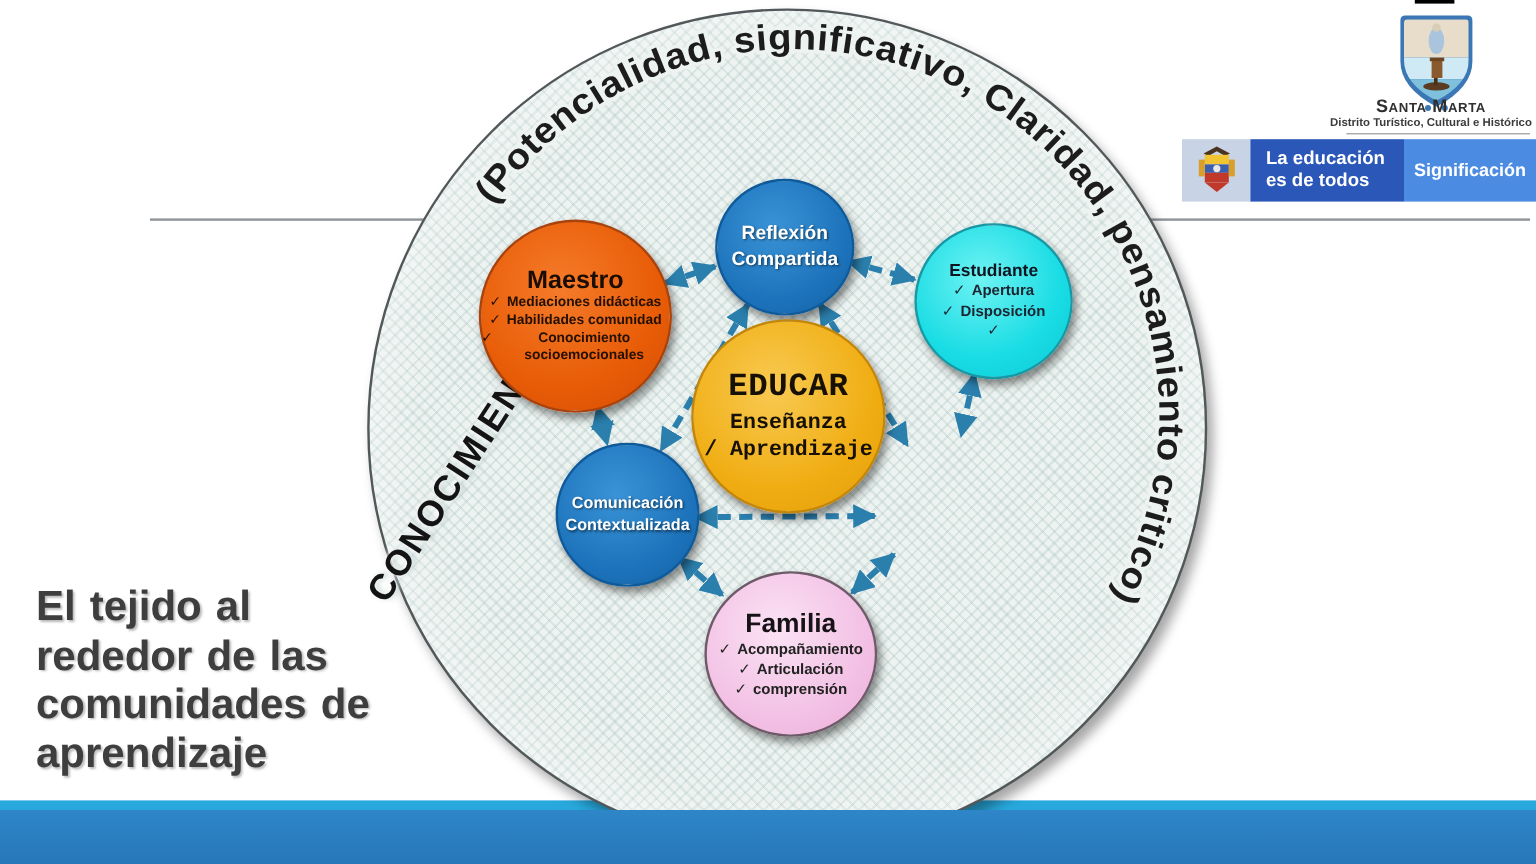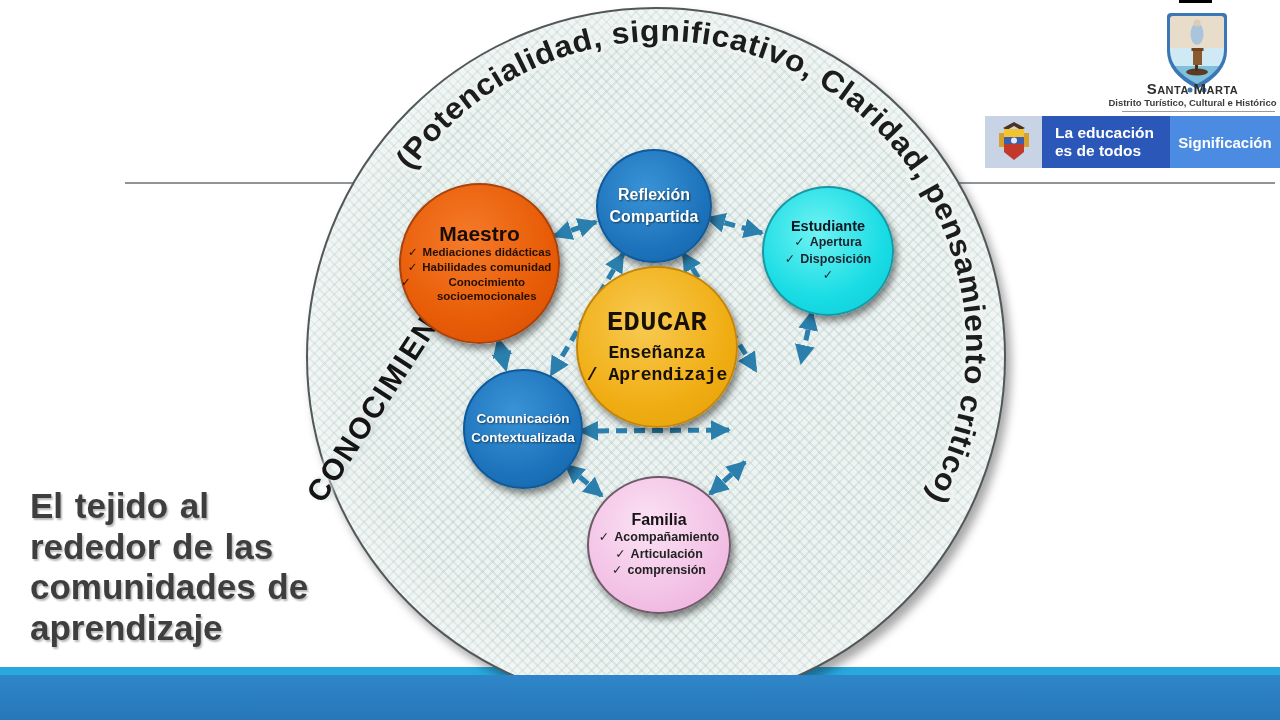--- a/index.html
+++ b/index.html
@@ -73,21 +73,21 @@
       text-shadow:1px 1px 2px rgba(0,0,0,.55);}
 
   .bubble.significacion{left:730px;top:364px;width:116px;height:116px;color:#fff;
       background:radial-gradient(circle at 42% 35%, #3a93d6, #1c72ba 65%, #145f9f);
       border:2px solid #0f5a9a;font-size:13px;font-weight:800;line-height:1.35;
       text-shadow:1px 1px 2px rgba(0,0,0,.55);}
 
   .bubble.familia{left:587px;top:476px;width:140px;height:134px;color:#222;
       background:radial-gradient(circle at 42% 35%, #fbe2f4, #f2bfe4 65%, #ecaeda);
       border:2px solid #6e5a68;}
-  .bubble.familia .b-title{font-size:16px;color:#161215;}
+  .bubble.familia .b-title{font-size:22px;color:#161215;}
   .bubble.familia .check-row{font-size:12.5px;line-height:1.35;}
 
   
   .top-black{position:absolute;left:1179px;top:0;width:33px;height:3px;background:#000;z-index:6;}
   .crest-shield{position:absolute;left:1164px;top:10px;z-index:6;}
   .crest-name{position:absolute;left:1100px;top:80px;width:185px;text-align:center;font-size:15px;
       font-weight:800;color:#2f2f2f;font-variant:small-caps;letter-spacing:.5px;z-index:6;}
   .crest-sub{position:absolute;left:1095px;top:97px;width:195px;text-align:center;font-size:9.5px;
       font-weight:700;color:#3c3c3c;z-index:6;}
   .crest-line{position:absolute;left:1122px;top:111px;width:153px;height:1px;background:#9a9a9a;z-index:6;}

